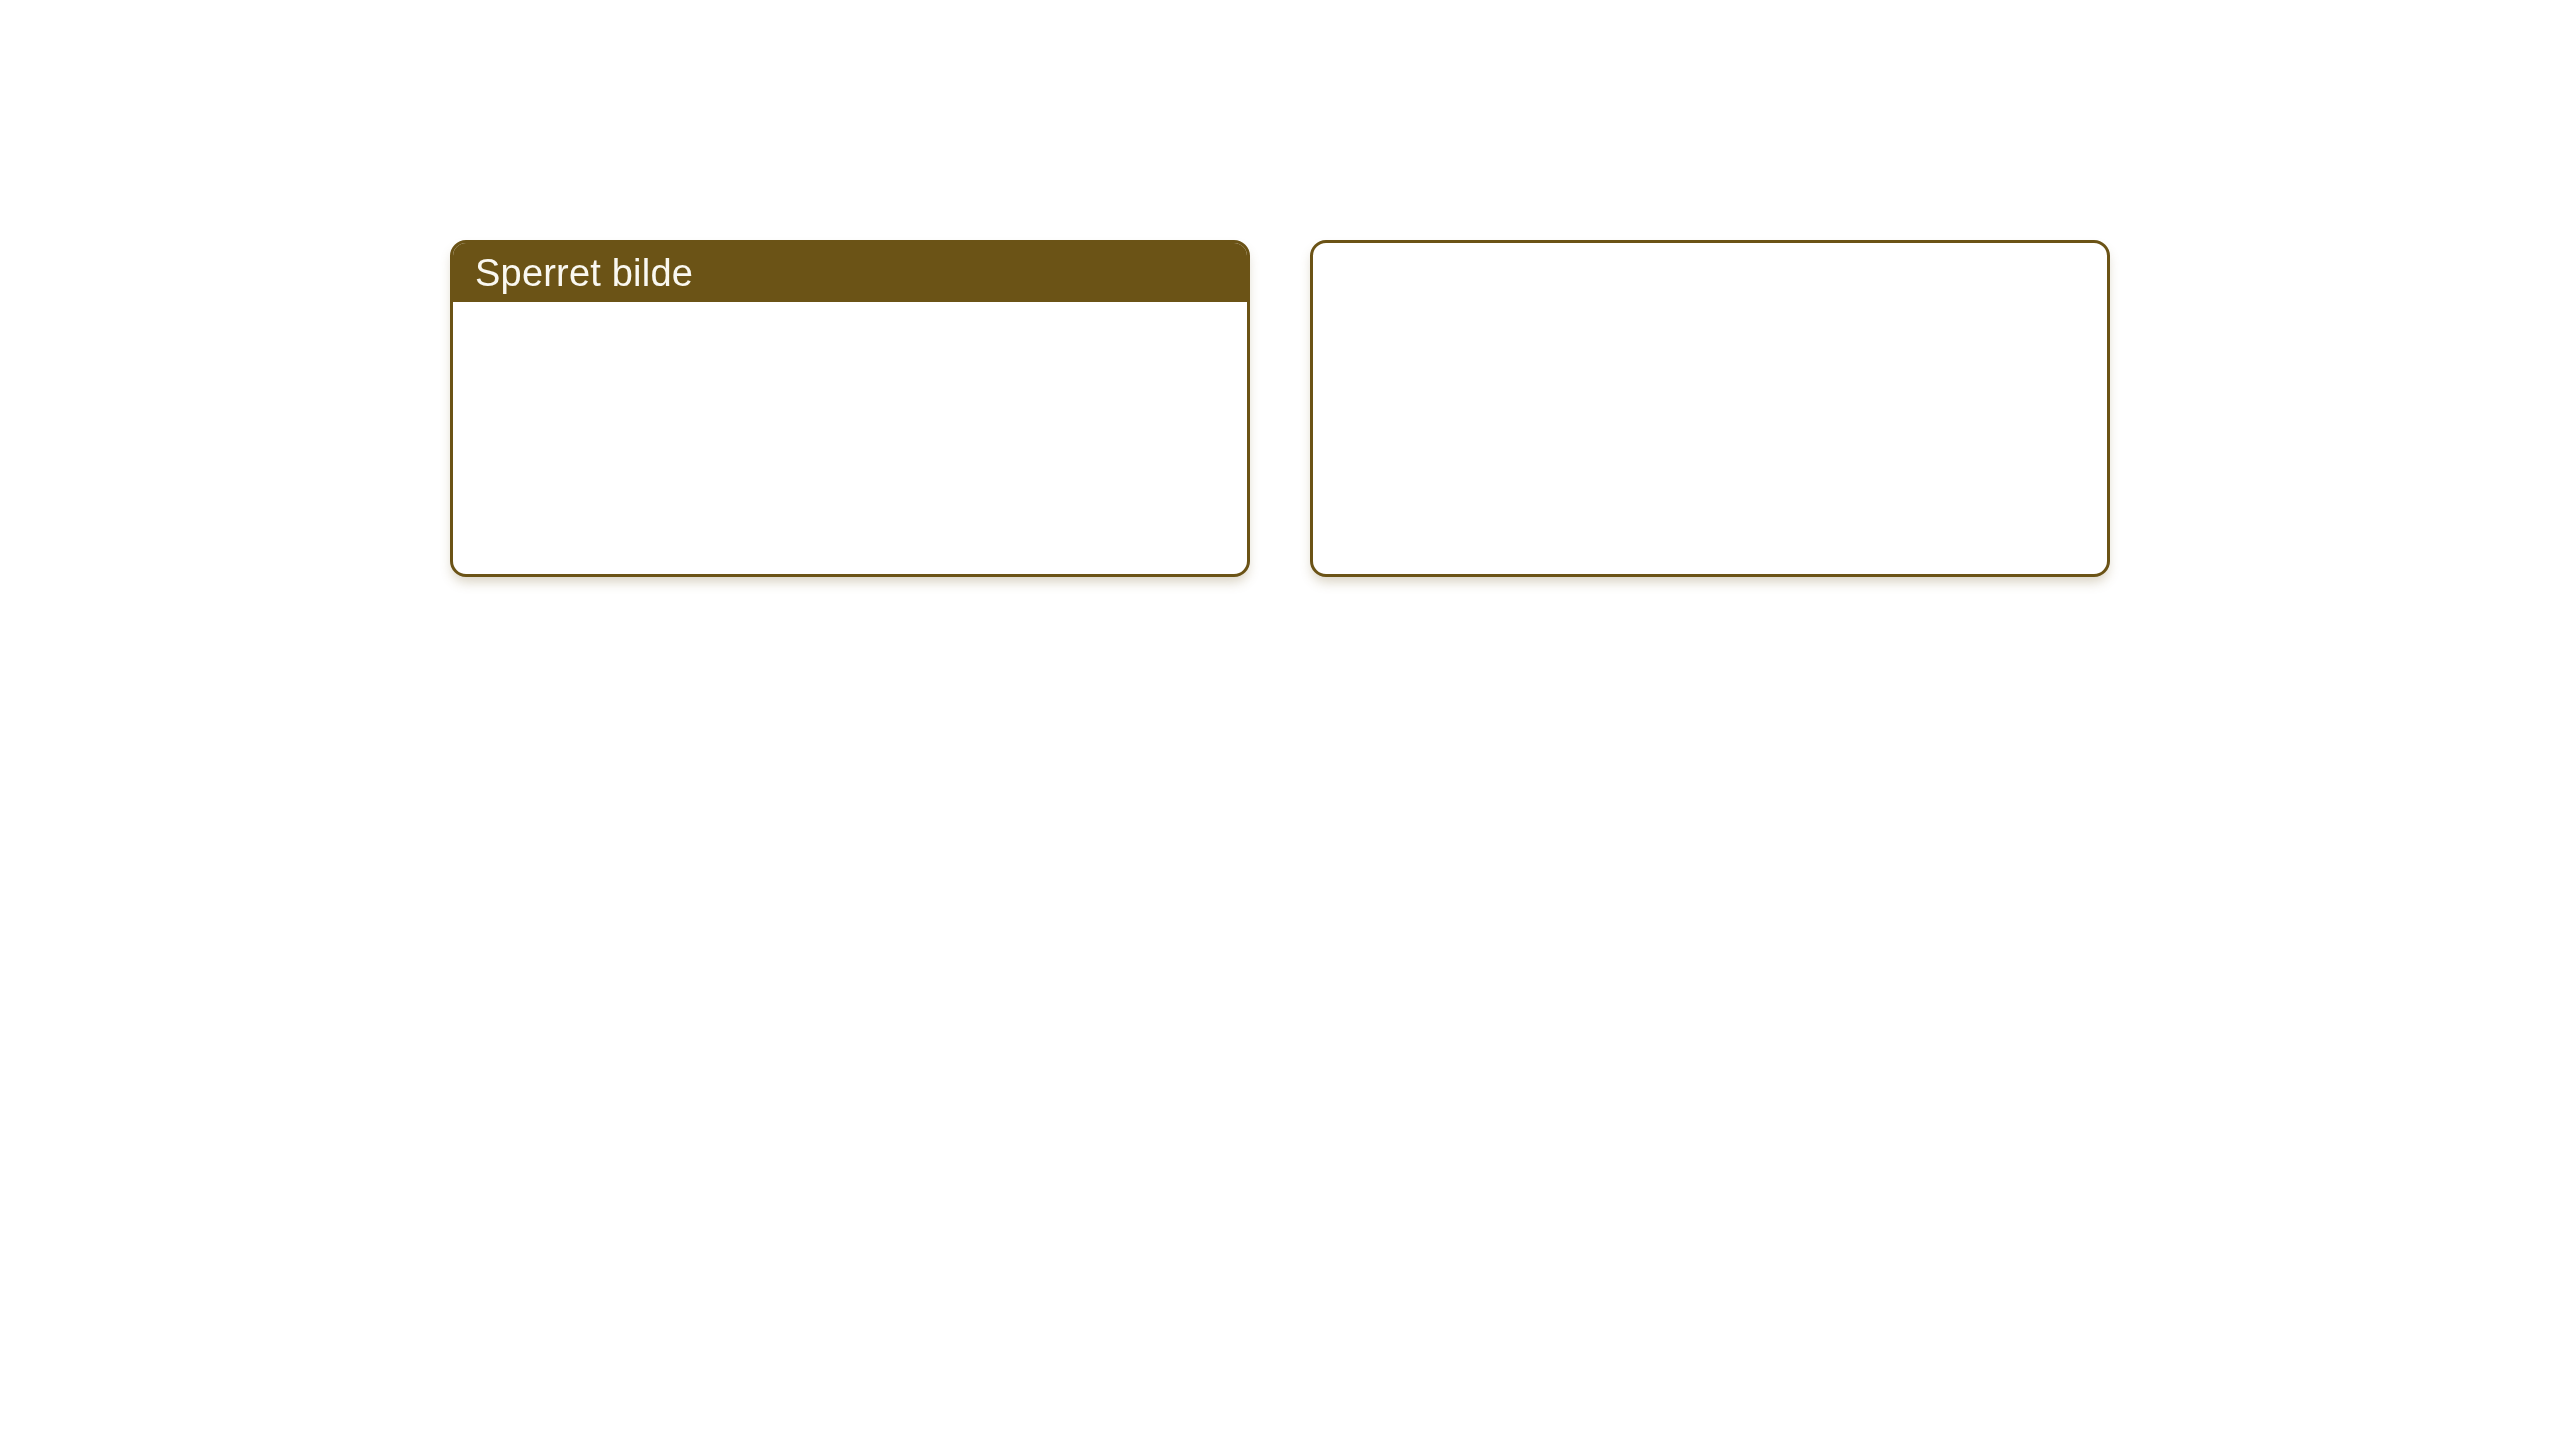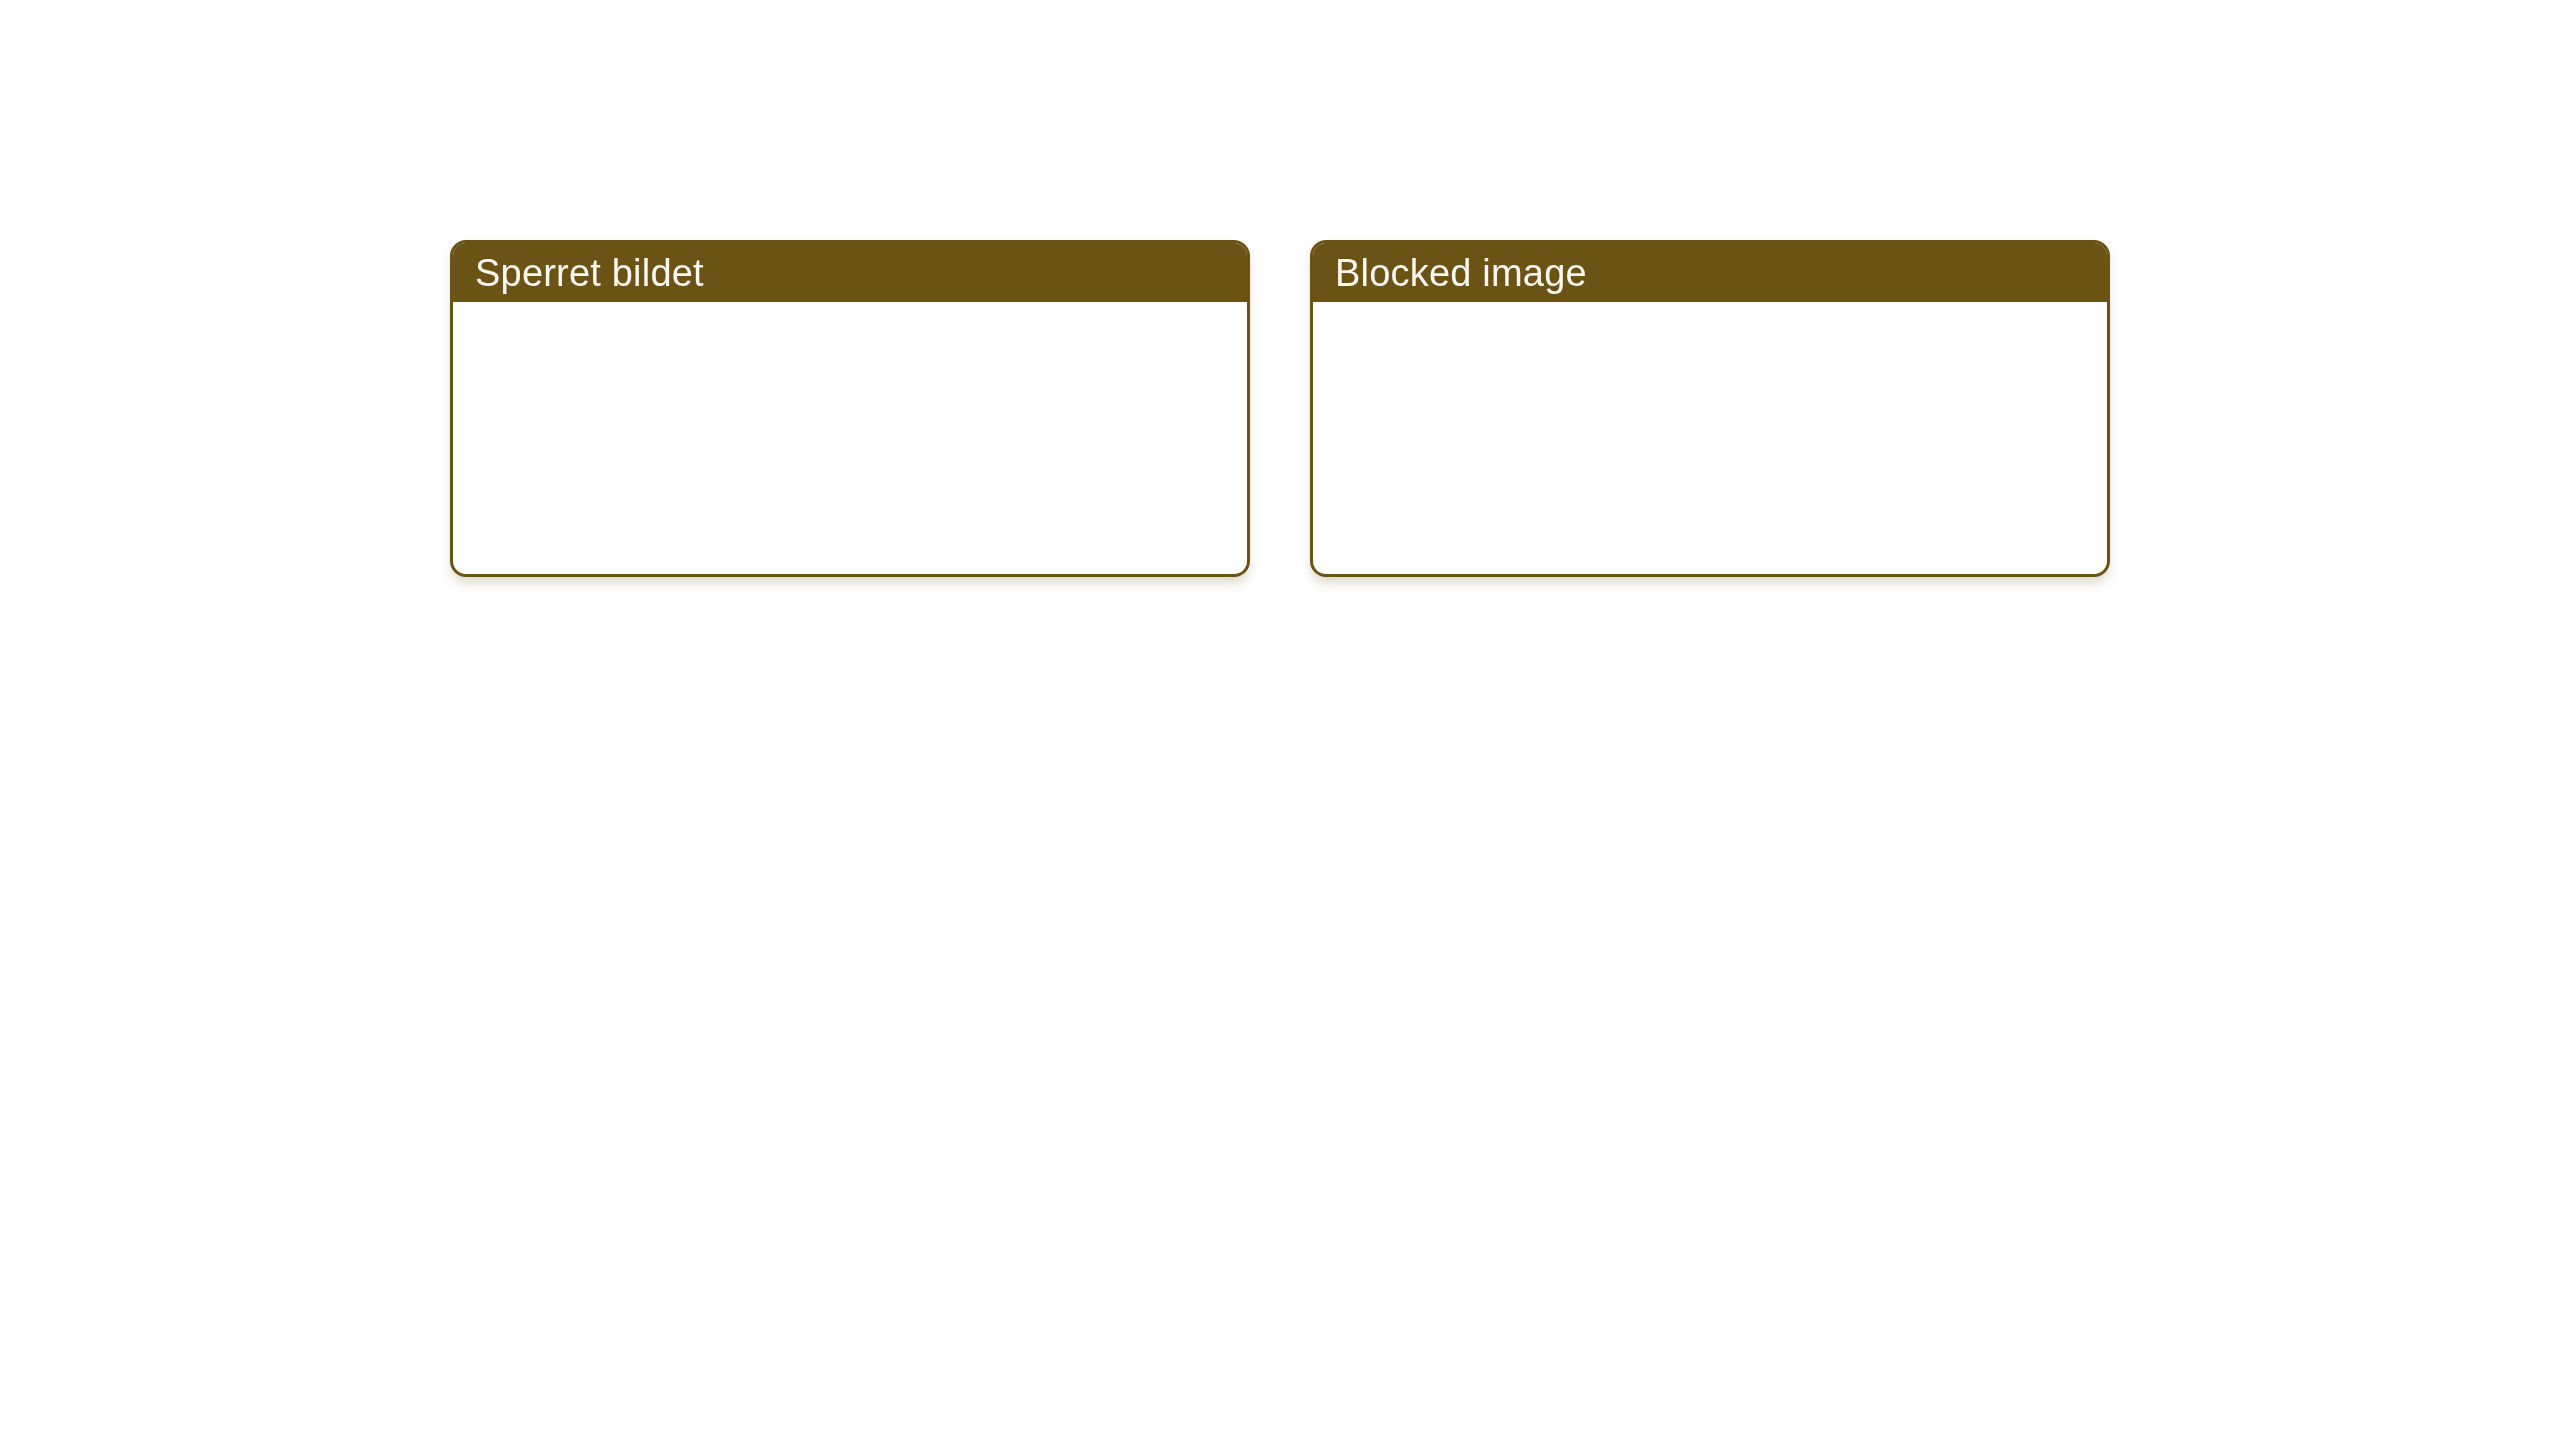--- a/index.html
+++ b/index.html
@@ -48,21 +48,18 @@
     color: #0b0b0b;
     white-space: pre-line;
     letter-spacing: 0.1px;
   }
 </style>
 </head>
 <body>
 
 <div class="card card--left">
   <div class="card__header">
-    <span class="card__title">Sperret bildet</span>
+    <span class="card__title">Sperret bilde</span>
   </div>
 </div>
 
 <div class="card card--right">
-  <div class="card__header">
-    <span class="card__title">Blocked image</span>
-  </div>
 </div>
 
 </body></html>

